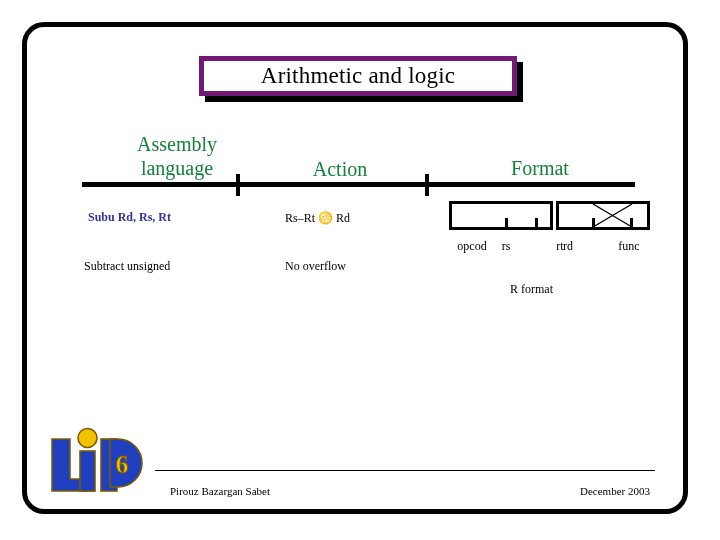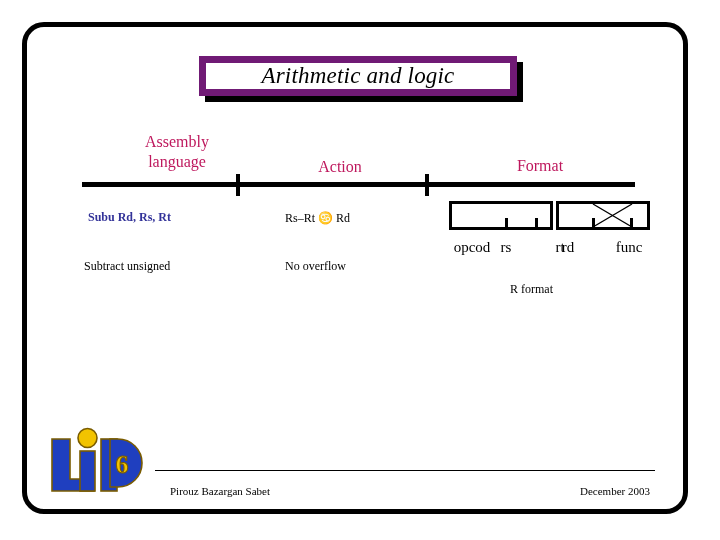--- a/index.html
+++ b/index.html
@@ -37,39 +37,38 @@
     height: 40px;
     background: #000000;
   }
   #title-box {
     position: absolute;
     left: 199px;
     top: 56px;
     width: 318px;
     height: 40px;
     background: #ffffff;
-    border: 7px solid #701a75;
+    border: 5px solid #701a75;
     box-sizing: border-box;
     display: flex;
     align-items: center;
     justify-content: center;
-    font-style: italic;
   }
   #title-text {
     font-size: 23px;
     color: #000000;
     white-space: nowrap;
     letter-spacing: 0.2px;
   }
 
   
   .col-head {
     position: absolute;
-    font-size: 16px;
-    color: #be185d;
+    font-size: 20px;
+    color: #15803d;
     text-align: center;
     line-height: 1.22;
   }
   #head-assembly { left: 112px; top: 132px; width: 130px; }
   #head-action   { left: 280px; top: 157px; width: 120px; }
   #head-format   { left: 480px; top: 156px; width: 120px; }
 
   
   #main-rule {
     position: absolute;
@@ -144,21 +143,21 @@
     left: 143px;
     top: 2px;
     width: 41px;
     height: 25px;
   }
   #fmt-cross svg { display: block; }
 
   
   .fmt-label {
     position: absolute;
-    font-size: 15px;
+    font-size: 12px;
     color: #000000;
     white-space: nowrap;
     text-align: center;
   }
   #lbl-opcod { left: 452px; top: 239px; width: 40px; }
   #lbl-rs    { left: 494px; top: 239px; width: 24px; }
   #lbl-rt    { left: 548px; top: 239px; width: 24px; }
   #lbl-rd    { left: 556px; top: 239px; width: 24px; }
   #lbl-func  { left: 612px; top: 239px; width: 34px; }
 

